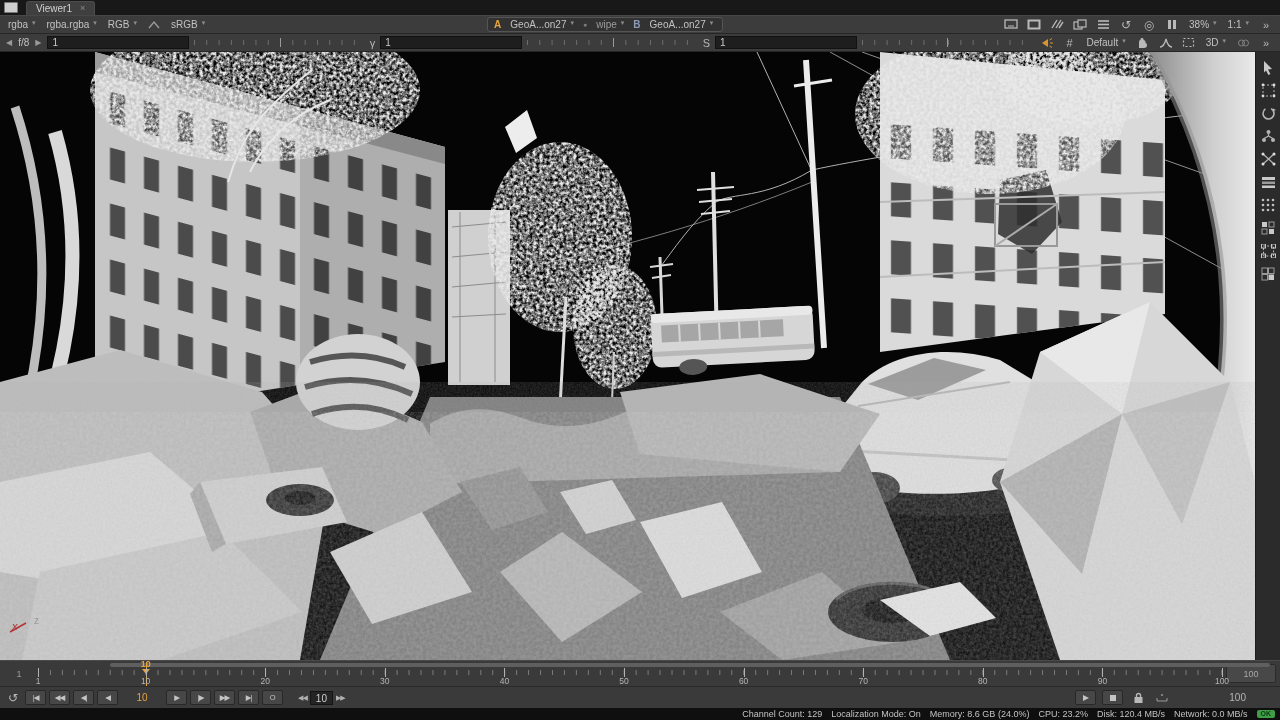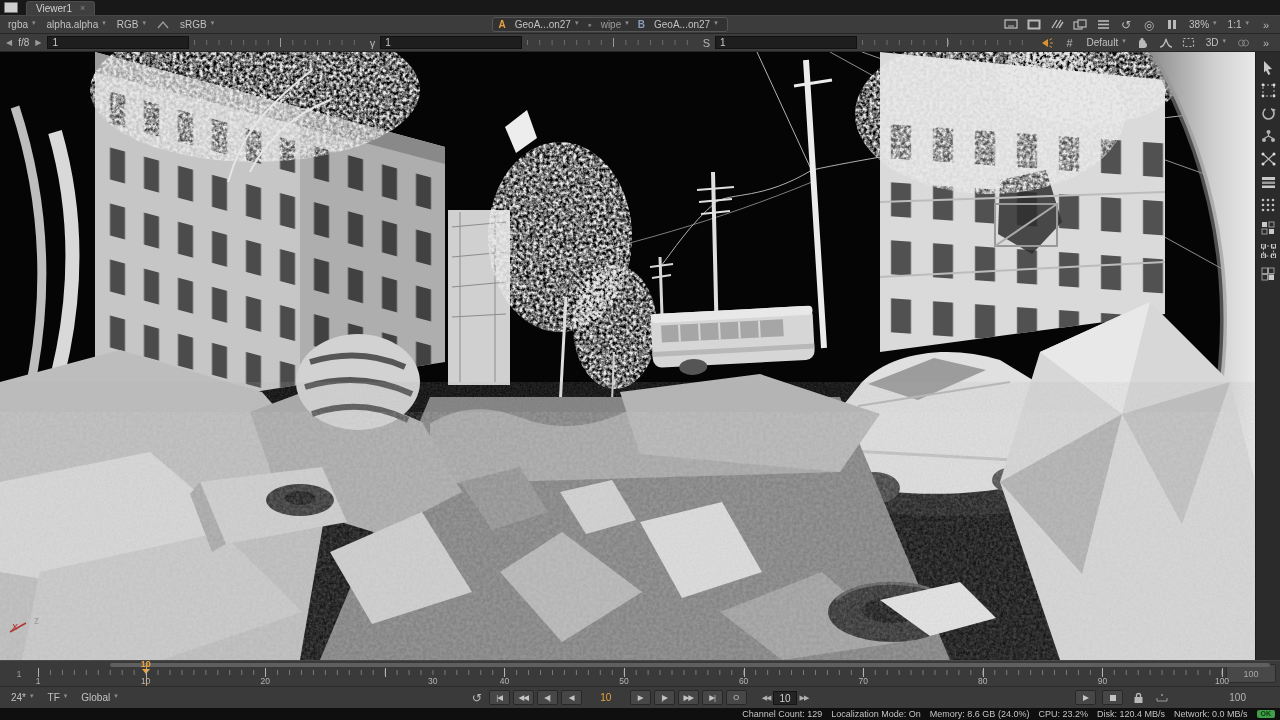--- a/index.html
+++ b/index.html
@@ -81,21 +81,21 @@
     <span class="x">×</span>
   </div>
 </div>
 
 <div class="tb tb1">
   <div class="dd">
     <span>rgba</span>
       <span class="car">▾</span>
   </div>
   <div class="dd">
-    <span>alpha.alpha</span>
+    <span>rgba.rgba</span>
       <span class="car">▾</span>
   </div>
   <div class="dd">
     <span>RGB</span>
       <span class="car">▾</span>
   </div>
   <span class="icobtn">
     <svg width="12" height="10" viewBox="0 0 12 10">
         <path d="M1 8 L6 2 L11 8" fill="none" stroke="#9a9a9a" stroke-width="1.4"></path>
       </svg>
@@ -506,54 +506,40 @@
       <span class="ph-label">10</span>
       <span class="ph-arrow"></span>
     </div>
   <div class="tick-major" style="left: 0%;"></div>
       <span class="tick-label" style="left: 0%;">1</span>
       <div class="tick-major" style="left: 9.09091%;"></div>
       <span class="tick-label" style="left: 9.09091%;">10</span>
       <div class="tick-major" style="left: 19.1919%;"></div>
       <span class="tick-label" style="left: 19.1919%; margin-top: 40px;">20</span>
       <div class="tick-major" style="left: 29.2929%;"></div>
-      <span class="tick-label" style="left: 29.2929%; margin-left: 48px;">30</span>
+      <span class="tick-label" style="left: 29.2929%;">30</span>
       <div class="tick-major" style="left: 39.3939%;"></div>
       <span class="tick-label" style="left: 39.3939%;">40</span>
       <div class="tick-major" style="left: 49.4949%;"></div>
       <span class="tick-label" style="left: 49.4949%;">50</span>
       <div class="tick-major" style="left: 59.596%;"></div>
       <span class="tick-label" style="left: 59.596%;">60</span>
       <div class="tick-major" style="left: 69.697%;"></div>
       <span class="tick-label" style="left: 69.697%;">70</span>
       <div class="tick-major" style="left: 79.798%;"></div>
       <span class="tick-label" style="left: 79.798%;">80</span>
       <div class="tick-major" style="left: 89.899%;"></div>
       <span class="tick-label" style="left: 89.899%;">90</span>
       <div class="tick-major" style="left: 100%;"></div>
       <span class="tick-label" style="left: 100%;">100</span>
     </div>
   <div class="tl-end">100</div>
 </div>
 
 <div class="transport">
-  <div class="tr-left">
-    <div class="dd">
-      <span>24*</span>
-        <span class="car">▾</span>
-    </div>
-    <div class="dd">
-      <span>TF</span>
-        <span class="car">▾</span>
-    </div>
-    <div class="dd">
-      <span>Global</span>
-        <span class="car">▾</span>
-    </div>
-  </div>
 
   <div class="tr-center">
     <span class="loop">↺</span>
     <span class="tbtn">|◀</span>
     <span class="tbtn">◀◀</span>
     <span class="tbtn">◀|</span>
     <span class="tbtn">◀</span>
     <span class="frame-cur">10</span>
     <span class="tbtn">▶</span>
     <span class="tbtn">|▶</span>

